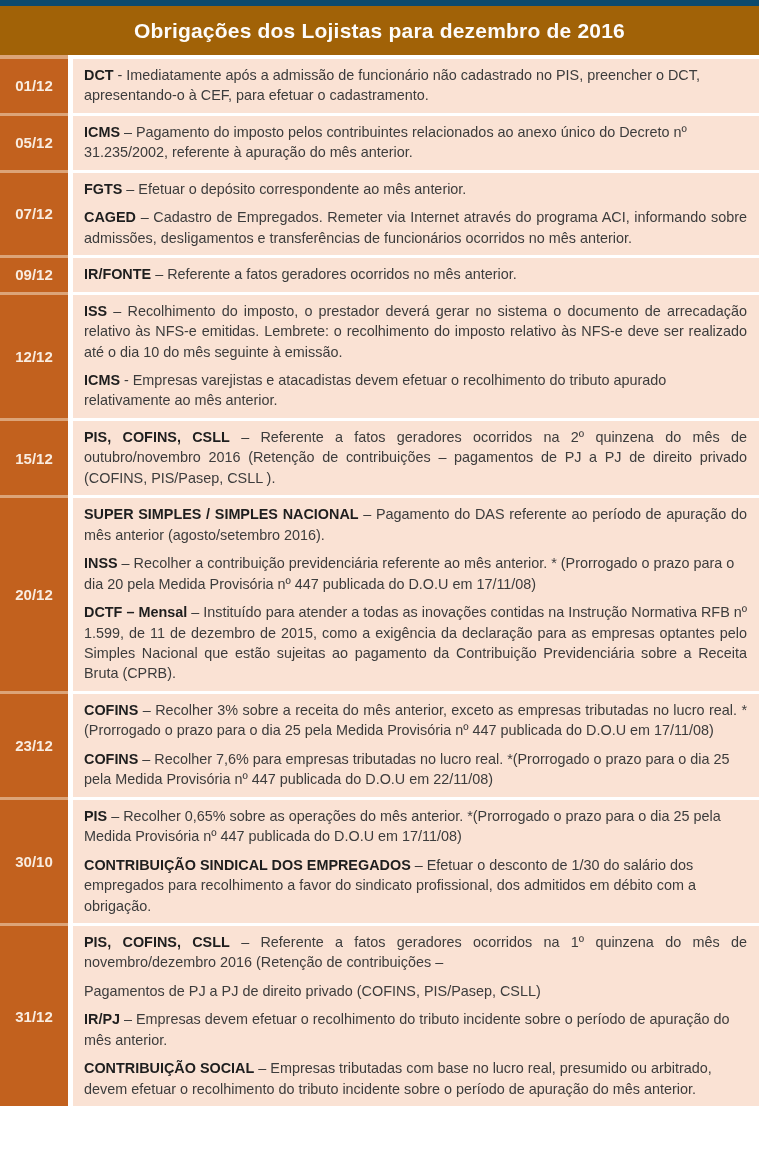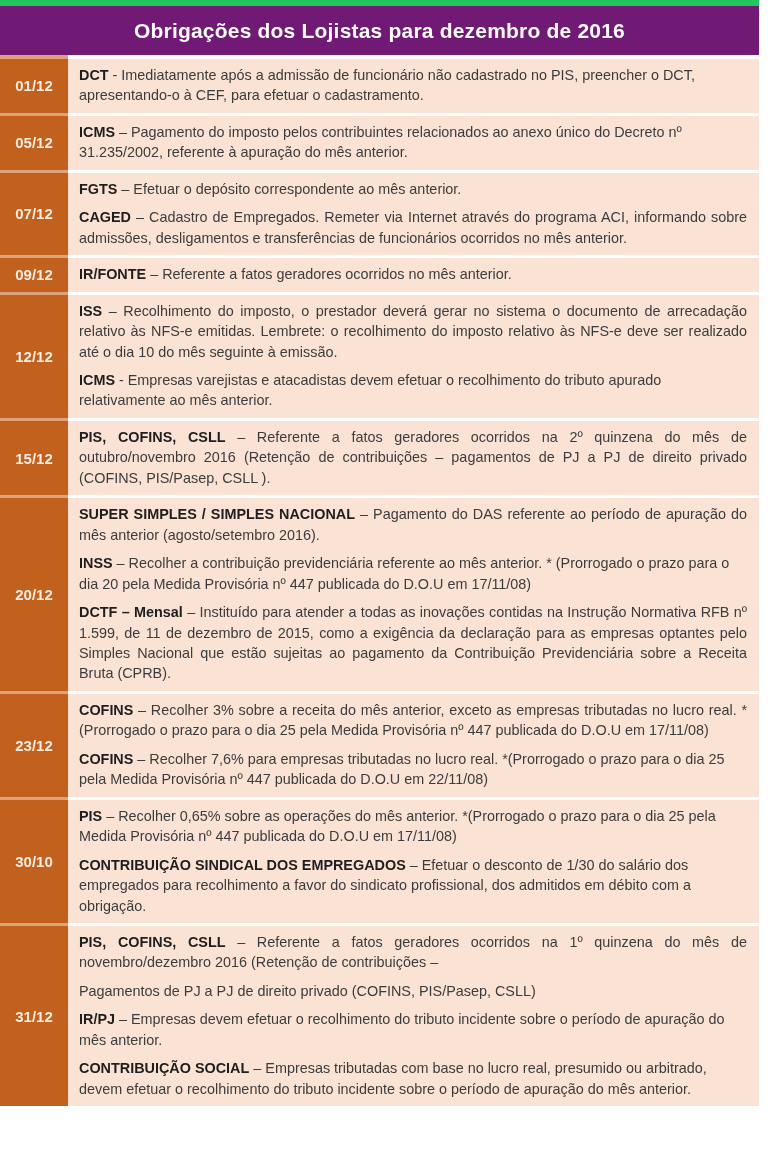--- a/index.html
+++ b/index.html
@@ -11,22 +11,22 @@
     width: 768px;
     height: 1161px;
     overflow: hidden;
     font-family: "Liberation Sans", sans-serif;
   }
   .doc {
     width: 759px;
   }
   .header {
     height: 55px;
-    background: #701a75;
-    border-top: 6px solid #22c55e;
+    background: #a16207;
+    border-top: 6px solid #0c4a6e;
     box-sizing: border-box;
     display: flex;
     align-items: center;
     justify-content: center;
   }
   .header .title {
     margin: 0;
     color: #FDFCFB;
     font-size: 21px;
     font-weight: bold;
@@ -50,20 +50,21 @@
     background: #C2611E;
     color: #F9ECE0;
     font-weight: bold;
     font-size: 15px;
     display: flex;
     align-items: center;
     justify-content: center;
   }
   .content {
     flex: 1;
+    margin-left: 5px;
     background: #FAE2D4;
     padding: 6px 12px 7px 11px;
     color: #3C3C3C;
     font-size: 14.4px;
     line-height: 1.42;
   }
   .para {
     margin: 0;
     text-align: left;
   }

